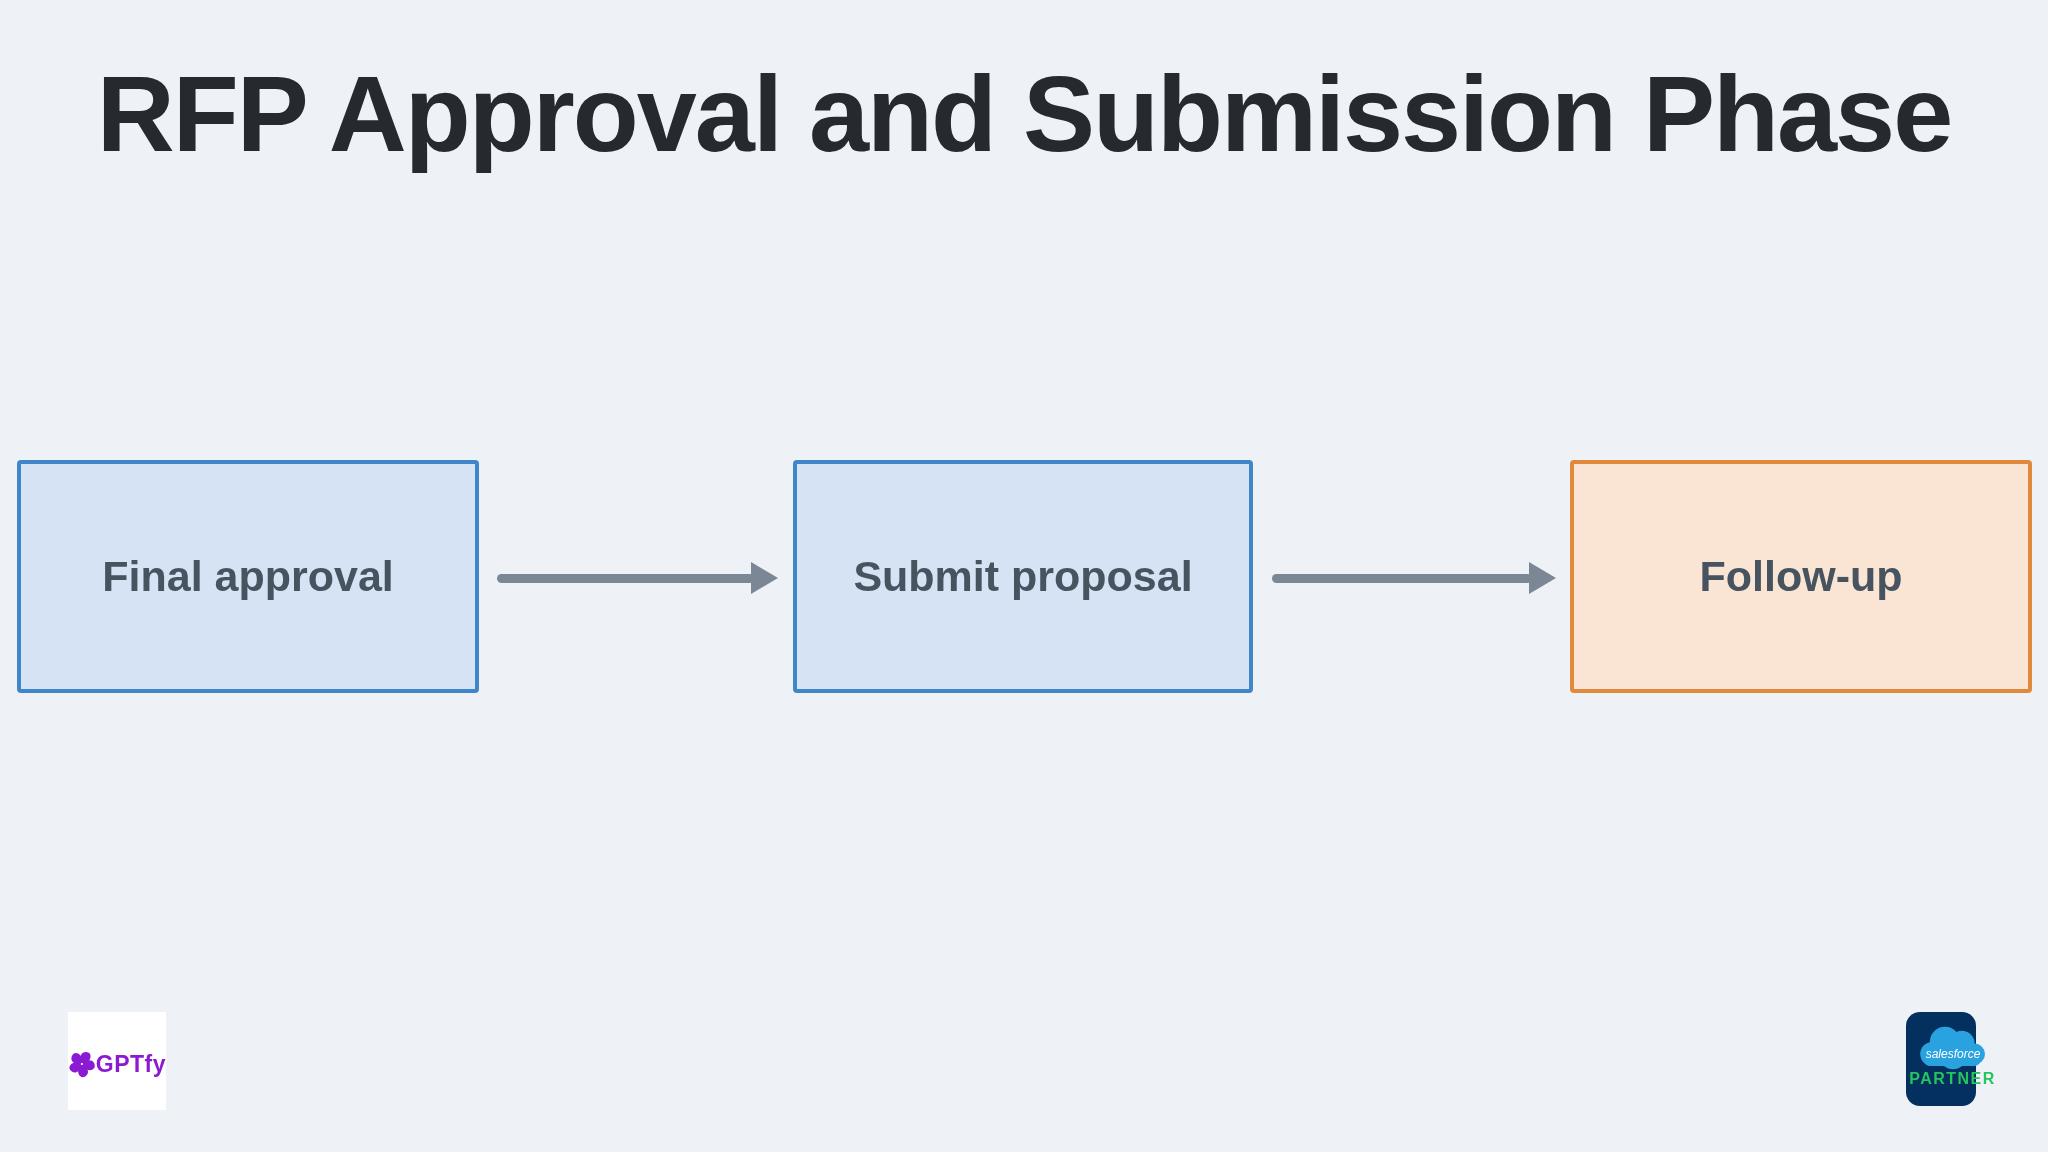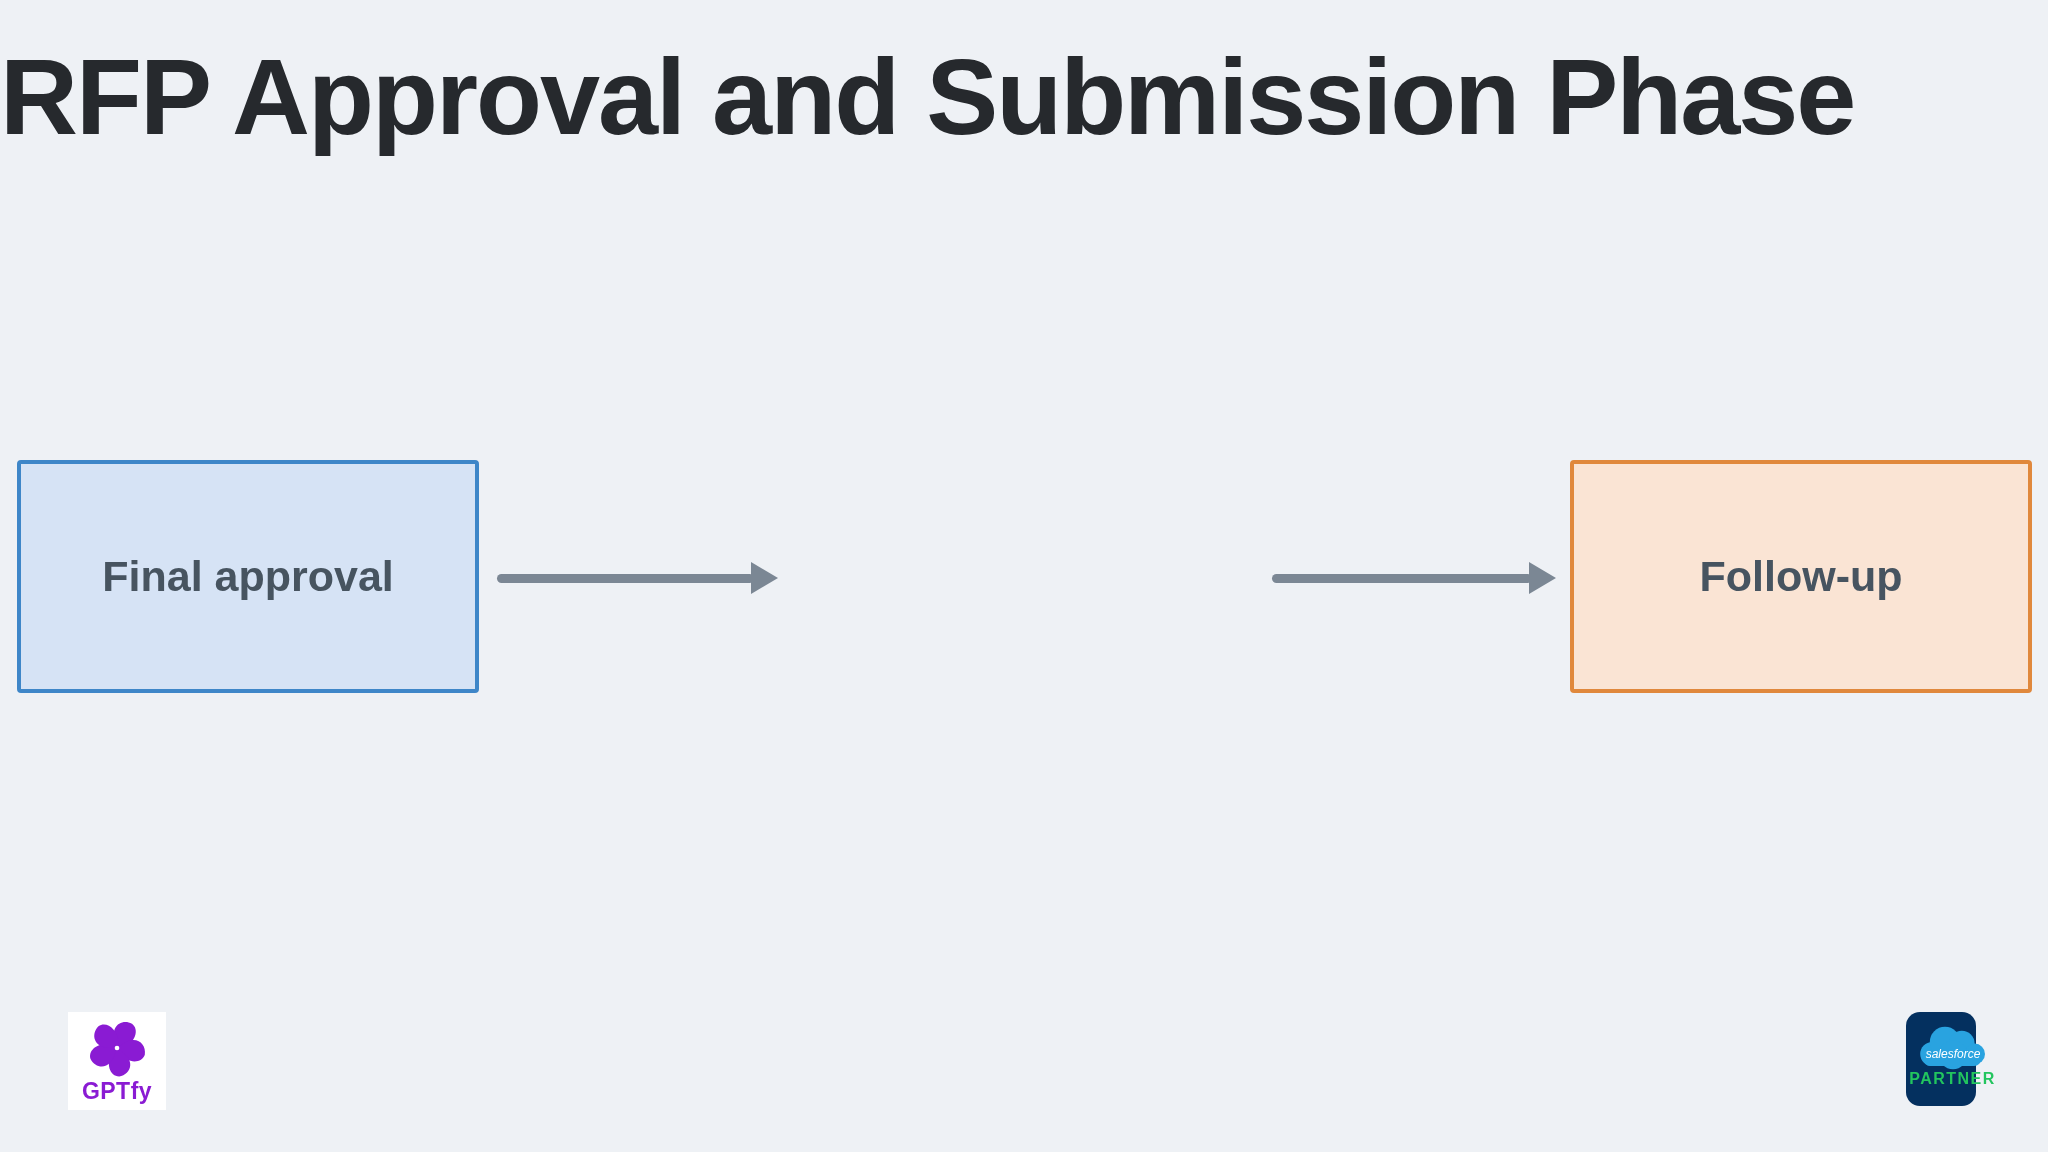--- a/index.html
+++ b/index.html
@@ -19,22 +19,22 @@
   body{font-family:"Liberation Sans","DejaVu Sans",sans-serif;}
   .stage{
     position:relative;
     width:2048px;height:1152px;
     background:var(--background);
     overflow:hidden;
   }
   .slide-title{
     position:absolute;
     left:0;right:0;top:38px;
-    margin:0;
-    text-align:left;
+    margin:17px;
+    text-align:center;
     font-size:108px;
     font-weight:700;
     letter-spacing:-2px;
     color:var(--title-color);
     line-height:1.1;
   }
   .step{
     position:absolute;
     top:460px;
     height:233px;
@@ -82,21 +82,21 @@
     border-bottom:16px solid transparent;
     border-left:27px solid var(--arrow);
   }
 
   .gptfy-logo{
     position:absolute;
     left:68px;top:1012px;
     width:98px;height:98px;
     background:#ffffff;
     display:flex;
-    flex-direction:column;
+    flex-direction:row;
     align-items:center;
     justify-content:flex-start;
     padding-top:6px;
     box-sizing:border-box;
   }
   .gptfy-logo .wordmark{
     font-size:23px;
     font-weight:700;
     color:var(--gptfy-purple);
     letter-spacing:0.5px;
@@ -133,20 +133,23 @@
 
   <div class="step blue step-1">
     <span>Final approval</span>
   </div>
 
   <div class="arrow arrow-1">
     <div class="shaft"></div>
     <div class="head"></div>
   </div>
 
+  <div class="step blue step-2">
+    <span>Submit proposal</span>
+  </div>
 
   <div class="arrow arrow-2">
     <div class="shaft"></div>
     <div class="head"></div>
   </div>
 
   <div class="step orange step-3">
     <span>Follow-up</span>
   </div>
 

